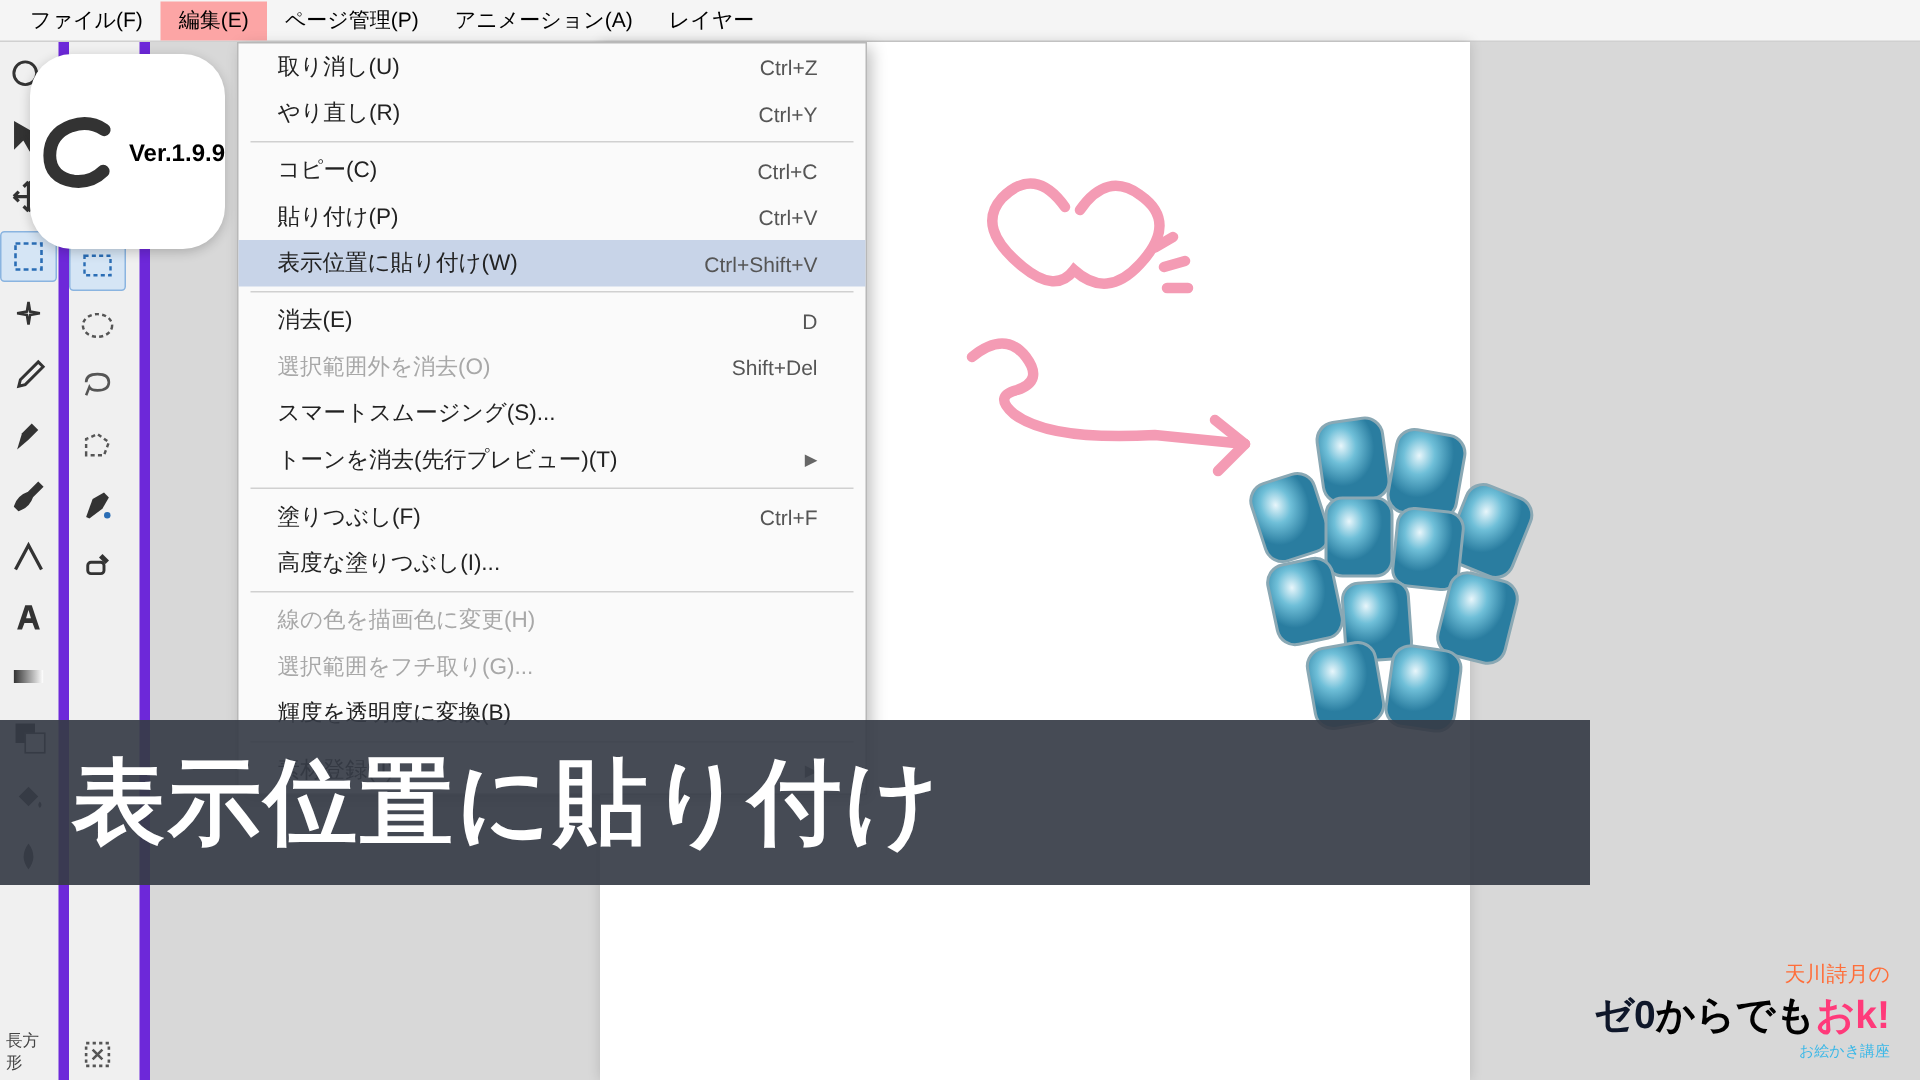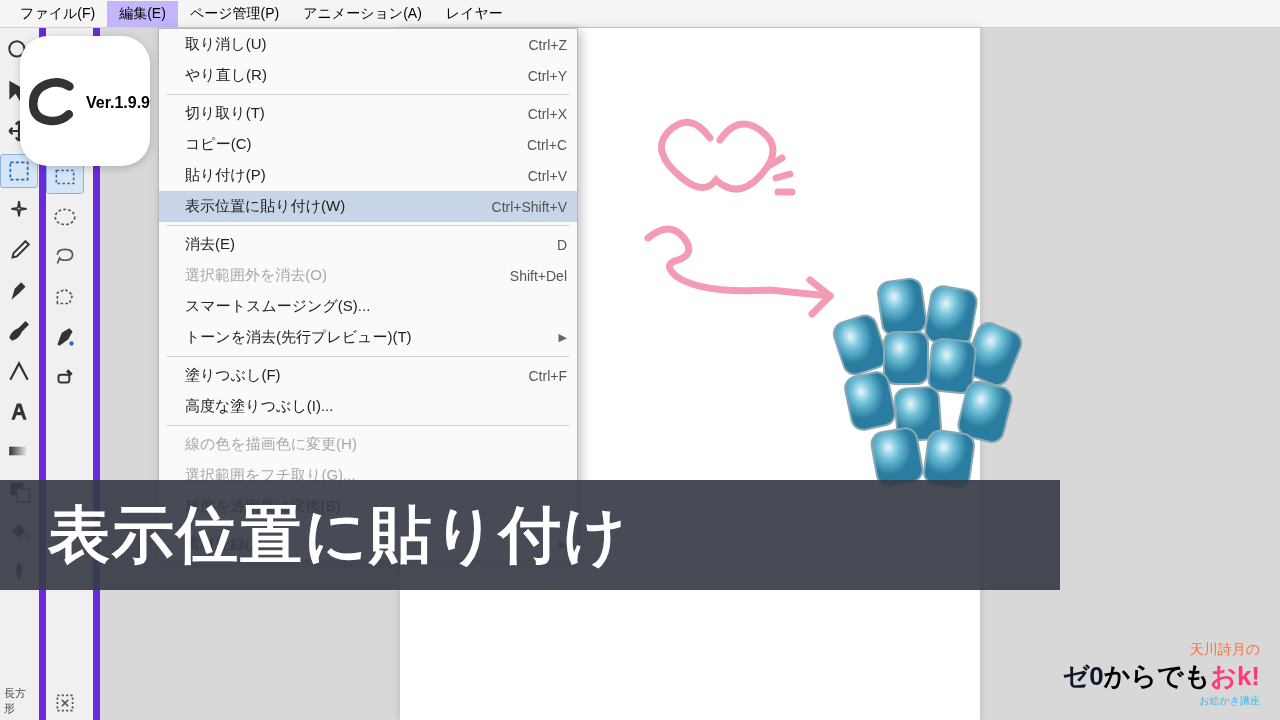--- a/index.html
+++ b/index.html
@@ -1,35 +1,35 @@
 <!DOCTYPE html>
 <html><head>
 <meta charset="utf-8">
 <style>
 * { margin: 0; padding: 0; box-sizing: border-box; font-family: "Meiryo", "Yu Gothic", sans-serif; }
 body { width: 1280px; height: 720px; background: #e8e8e8; overflow: hidden; position: relative; }
 
 .menubar { height: 28px; background: #f5f5f5; display: flex; align-items: flex-end; padding-left: 8px; font-size: 14px; border-bottom: 1px solid #d0d0d0; }
 .menubar-item { padding: 4px 12px; cursor: pointer; }
-.menubar-item.active { background: #c4b5fd; }
+.menubar-item.active { background: #fca5a5; }
 
 .app-body { display: flex; height: calc(100% - 28px); }
 
 .tool-col { width: 46px; background: #f0f0f0; border-right: 7px solid #6d28d9; display: flex; flex-direction: column; padding-top: 6px; gap: 6px; }
 .tool-col.col2 { width: 54px; }
 .tool-icon { width: 38px; height: 34px; display: flex; align-items: center; justify-content: center; border: 1px solid transparent; border-radius: 3px; }
 .tool-icon.selected { background: #d5e5f5; border: 1px solid #8ab4e0; }
 .tool-icon svg { width: 26px; height: 26px; }
 .tool-label { font-size: 11px; color: #444; margin-top: auto; padding: 4px; }
 
 .canvas-area { flex: 1; background: #d8d8d8; position: relative; display: flex; justify-content: center; }
 .canvas { width: 580px; height: 100%; background: #fff; box-shadow: 0 0 8px rgba(0,0,0,.15); position: relative; }
 
 .dropdown { position: absolute; left: 158px; top: 28px; width: 420px; background: #fafafa; border: 1px solid #b8b8b8; box-shadow: 3px 3px 10px rgba(0,0,0,.25); z-index: 50; font-size: 15px; }
-.dd-item { display: flex; justify-content: space-between; align-items: center; padding: 6px 10px 6px 26px; color: #222; }
+.dd-item { display: flex; justify-content: space-between; align-items: center; padding: 6px 32px 6px 26px; color: #222; }
 .dd-item.highlighted { background: #c8d4e8; }
 .dd-item.disabled { color: #a8a8a8; }
 .dd-sep { height: 1px; background: #d0d0d0; margin: 3px 8px; }
 .dd-shortcut { color: #555; font-size: 14px; }
 .dd-item .arrow { font-size: 11px; color: #666; }
 
 .logo-badge { position: absolute; left: 20px; top: 36px; width: 130px; height: 130px; background: #fff; border-radius: 28px; box-shadow: 0 2px 8px rgba(0,0,0,.2); display: flex; flex-direction: row; align-items: center; justify-content: center; z-index: 80; }
 .logo-badge svg { width: 74px; height: 60px; }
 .logo-badge .ver { font-weight: bold; font-size: 16px; margin-top: 4px; }
 
@@ -197,24 +197,20 @@
 <div class="dropdown" id="dropdown">
     <div class="dd-item">
       <span>取り消し(U)</span>
       <span class="dd-shortcut">Ctrl+Z</span>
     </div>
     <div class="dd-item">
       <span>やり直し(R)</span>
       <span class="dd-shortcut">Ctrl+Y</span>
     </div>
     <div class="dd-sep"></div>
-    <div class="dd-item">
-      <span>切り取り(T)</span>
-      <span class="dd-shortcut">Ctrl+X</span>
-    </div>
     <div class="dd-item">
       <span>コピー(C)</span>
       <span class="dd-shortcut">Ctrl+C</span>
     </div>
     <div class="dd-item">
       <span>貼り付け(P)</span>
       <span class="dd-shortcut">Ctrl+V</span>
     </div>
     <div class="dd-item highlighted">
       <span>表示位置に貼り付け(W)</span>

